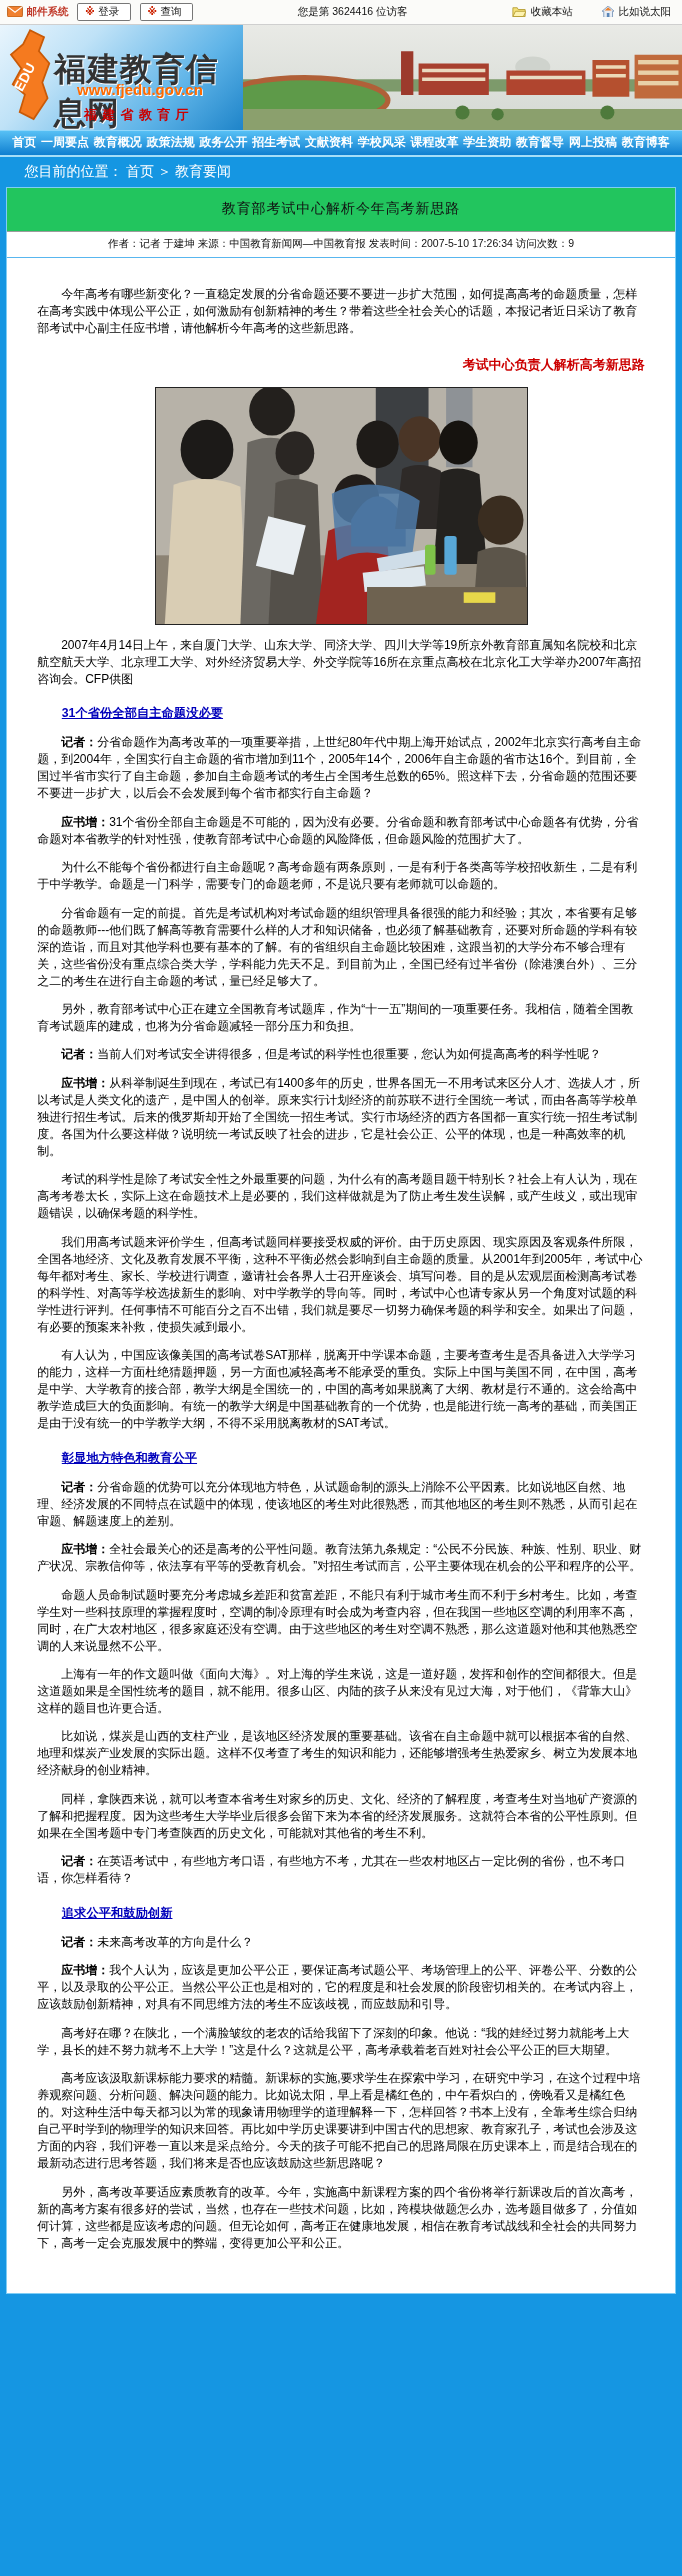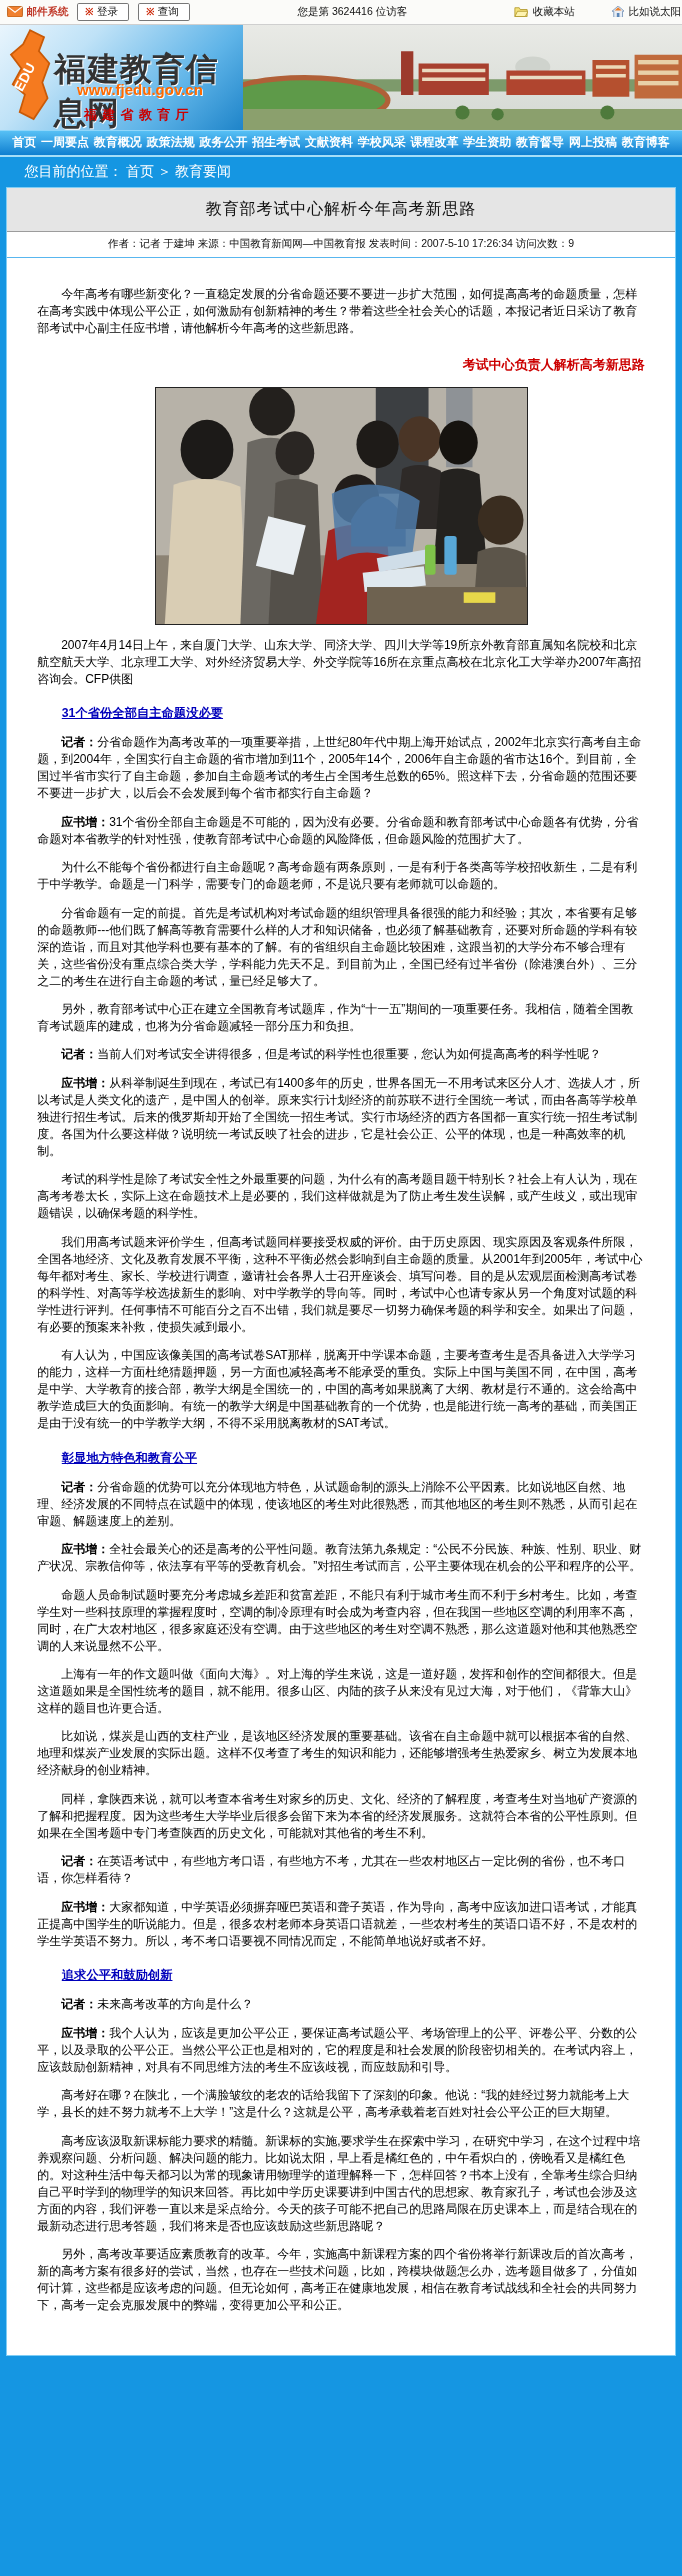--- a/index.html
+++ b/index.html
@@ -3,27 +3,27 @@
 <meta charset="utf-8">
 <style>
   * { margin:0; padding:0; box-sizing:border-box; }
   html,body { background:#1596e2; }
   body { width:682px; font-family:"Liberation Sans","DejaVu Sans",sans-serif; }
   .page { width:682px; background:#1596e2; padding-bottom:19.3px; }
 
   
   .topbar { height:24.6px; background:#fbfbf9; border-bottom:0.9px solid #cfcfcf;
             display:flex; align-items:center; font-size:10.5px; color:#222; }
-  .topbar-left { display:flex; align-items:center; gap:8.8px; padding-left:7px;font-family:Liberation Serif, serif; }
+  .topbar-left { display:flex; align-items:center; gap:8.8px; padding-left:7px; }
   .mail-link { display:flex; align-items:center; gap:3.5px; color:#c03a2b; font-weight:bold; cursor:pointer; }
   .tb-btn { display:inline-flex; align-items:center; gap:3.5px; border:0.9px solid #777;
             background:#fff; padding:0.9px 10.5px 0.9px 7px; border-radius:1.8px; cursor:pointer; color:#111; }
   .refmark { color:#cc2200; font-weight:bold; font-size:9.7px; }
   .visitor { flex:1; text-align:center; color:#111; }
-  .topbar-right { display:flex; align-items:flex-start; gap:37px; padding-right:1px; }
+  .topbar-right { display:flex; align-items:flex-start; gap:29px; padding-right:11px; }
   .tb-link { display:inline-flex; align-items:center; gap:4.4px; cursor:pointer; color:#111; }
 
   
   .banner { height:105px; display:flex; }
   .banner-left { width:243px; position:relative;
     background:linear-gradient(135deg,#e9f5fd 0%,#bfe2f7 30%,#5fb4e8 70%,#1e84c9 100%); overflow:hidden; }
   .logo-map { position:absolute; left:3.5px; top:3.5px; }
   .logo-name { position:absolute; left:54px; top:23px; font-size:32px; font-weight:bold; color:#333;
                letter-spacing:0.9px; text-shadow:0.9px 0.9px 0 #fff; }
   .logo-url { position:absolute; left:77px; top:56px; font-size:15px; font-weight:bold; color:#ff6a00;
@@ -39,23 +39,23 @@
   .nav-item { color:#fff; font-size:12px; font-weight:bold; text-decoration:none; cursor:pointer; white-space:nowrap; }
   .nav-underline { height:1.8px; background:#a5def8; }
 
   
   .breadcrumb { height:30px; display:flex; align-items:center; color:#fff; font-size:14px;
                 padding-left:24.6px; gap:3.5px; }
   .breadcrumb a { color:#fff; text-decoration:none; cursor:pointer; }
 
   
   .content { margin:0 6.2px; background:#fff; border:0.9px solid #7fcdf5; }
-  .article-title { background:#e5e5e5; border-bottom:0.9px solid #9c9c9c; height:44px;
+  .article-title { background:#22c55e; border-bottom:0.9px solid #9c9c9c; height:44px;
                    display:flex; align-items:center; justify-content:center;
-                   font-size:16px; color:#111; letter-spacing:0.9px; }
+                   font-size:14px; color:#111; letter-spacing:0.9px; }
   .article-meta { border-bottom:0.9px solid #58b6ef; padding:5.3px 0 6.2px; text-align:center;
                   font-size:10.5px; color:#111; }
   .article-body { padding:16px 30px 30px 30px; font-size:12px; line-height:17px; color:#000; }
   .para { text-indent:2em; margin:11.4px 0; }
   .red-heading { text-align:right; color:#cc0000; font-weight:bold; font-size:13px; margin:19.3px 0 14px; }
   .subheading { color:#0000bb; font-weight:bold; font-size:12.3px; text-decoration:underline;
                 margin:17.6px 0 12.3px; margin-left:2em; cursor:pointer; }
   .photo-wrap { width:373px; margin:3.5px auto 8.8px; border:0.9px solid #222; line-height:0; }
 </style>
 </head>
@@ -234,21 +234,20 @@
         <p class="para">我们用高考试题来评价学生，但高考试题同样要接受权威的评价。由于历史原因、现实原因及客观条件所限，全国各地经济、文化及教育发展不平衡，这种不平衡必然会影响到自主命题的质量。从2001年到2005年，考试中心每年都对考生、家长、学校进行调查，邀请社会各界人士召开座谈会、填写问卷。目的是从宏观层面检测高考试卷的科学性、对高等学校选拔新生的影响、对中学教学的导向等。同时，考试中心也请专家从另一个角度对试题的科学性进行评判。任何事情不可能百分之百不出错，我们就是要尽一切努力确保考题的科学和安全。如果出了问题，有必要的预案来补救，使损失减到最小。</p>
         <p class="para">有人认为，中国应该像美国的高考试卷SAT那样，脱离开中学课本命题，主要考查考生是否具备进入大学学习的能力，这样一方面杜绝猜题押题，另一方面也减轻高考不能承受的重负。实际上中国与美国不同，在中国，高考是中学、大学教育的接合部，教学大纲是全国统一的，中国的高考如果脱离了大纲、教材是行不通的。这会给高中教学造成巨大的负面影响。有统一的教学大纲是中国基础教育的一个优势，也是能进行统一高考的基础，而美国正是由于没有统一的中学教学大纲，不得不采用脱离教材的SAT考试。</p>
         <div class="subheading">彰显地方特色和教育公平</div>
         <p class="para"><b>记者：</b>分省命题的优势可以充分体现地方特色，从试题命制的源头上消除不公平因素。比如说地区自然、地理、经济发展的不同特点在试题中的体现，使该地区的考生对此很熟悉，而其他地区的考生则不熟悉，从而引起在审题、解题速度上的差别。</p>
         <p class="para"><b>应书增：</b>全社会最关心的还是高考的公平性问题。教育法第九条规定：“公民不分民族、种族、性别、职业、财产状况、宗教信仰等，依法享有平等的受教育机会。”对招生考试而言，公平主要体现在机会的公平和程序的公平。</p>
         <p class="para">命题人员命制试题时要充分考虑城乡差距和贫富差距，不能只有利于城市考生而不利于乡村考生。比如，考查学生对一些科技原理的掌握程度时，空调的制冷原理有时会成为考查内容，但在我国一些地区空调的利用率不高，同时，在广大农村地区，很多家庭还没有空调。由于这些地区的考生对空调不熟悉，那么这道题对他和其他熟悉空调的人来说显然不公平。</p>
         <p class="para">上海有一年的作文题叫做《面向大海》。对上海的学生来说，这是一道好题，发挥和创作的空间都很大。但是这道题如果是全国性统考的题目，就不能用。很多山区、内陆的孩子从来没有见过大海，对于他们，《背靠大山》这样的题目也许更合适。</p>
         <p class="para">比如说，煤炭是山西的支柱产业，是该地区经济发展的重要基础。该省在自主命题中就可以根据本省的自然、地理和煤炭产业发展的实际出题。这样不仅考查了考生的知识和能力，还能够增强考生热爱家乡、树立为发展本地经济献身的创业精神。</p>
         <p class="para">同样，拿陕西来说，就可以考查本省考生对家乡的历史、文化、经济的了解程度，考查考生对当地矿产资源的了解和把握程度。因为这些考生大学毕业后很多会留下来为本省的经济发展服务。这就符合本省的公平性原则。但如果在全国考题中专门考查陕西的历史文化，可能就对其他省的考生不利。</p>
         <p class="para"><b>记者：</b>在英语考试中，有些地方考口语，有些地方不考，尤其在一些农村地区占一定比例的省份，也不考口语，你怎样看待？</p>
-        <p class="para"><b>应书增：</b>大家都知道，中学英语必须摒弃哑巴英语和聋子英语，作为导向，高考中应该加进口语考试，才能真正提高中国学生的听说能力。但是，很多农村老师本身英语口语就差，一些农村考生的英语口语不好，不是农村的学生学英语不努力。所以，考不考口语要视不同情况而定，不能简单地说好或者不好。</p>
         <div class="subheading">追求公平和鼓励创新</div>
         <p class="para"><b>记者：</b>未来高考改革的方向是什么？</p>
         <p class="para"><b>应书增：</b>我个人认为，应该是更加公平公正，要保证高考试题公平、考场管理上的公平、评卷公平、分数的公平，以及录取的公平公正。当然公平公正也是相对的，它的程度是和社会发展的阶段密切相关的。在考试内容上，应该鼓励创新精神，对具有不同思维方法的考生不应该歧视，而应鼓励和引导。</p>
         <p class="para">高考好在哪？在陕北，一个满脸皱纹的老农的话给我留下了深刻的印象。他说：“我的娃经过努力就能考上大学，县长的娃不努力就考不上大学！”这是什么？这就是公平，高考承载着老百姓对社会公平公正的巨大期望。</p>
         <p class="para">高考应该汲取新课标能力要求的精髓。新课标的实施,要求学生在探索中学习，在研究中学习，在这个过程中培养观察问题、分析问题、解决问题的能力。比如说太阳，早上看是橘红色的，中午看炽白的，傍晚看又是橘红色的。对这种生活中每天都习以为常的现象请用物理学的道理解释一下，怎样回答？书本上没有，全靠考生综合归纳自己平时学到的物理学的知识来回答。再比如中学历史课要讲到中国古代的思想家、教育家孔子，考试也会涉及这方面的内容，我们评卷一直以来是采点给分。今天的孩子可能不把自己的思路局限在历史课本上，而是结合现在的最新动态进行思考答题，我们将来是否也应该鼓励这些新思路呢？</p>
         <p class="para">另外，高考改革要适应素质教育的改革。今年，实施高中新课程方案的四个省份将举行新课改后的首次高考，新的高考方案有很多好的尝试，当然，也存在一些技术问题，比如，跨模块做题怎么办，选考题目做多了，分值如何计算，这些都是应该考虑的问题。但无论如何，高考正在健康地发展，相信在教育考试战线和全社会的共同努力下，高考一定会克服发展中的弊端，变得更加公平和公正。</p>
       </div>
   </div>
 
 </div>

